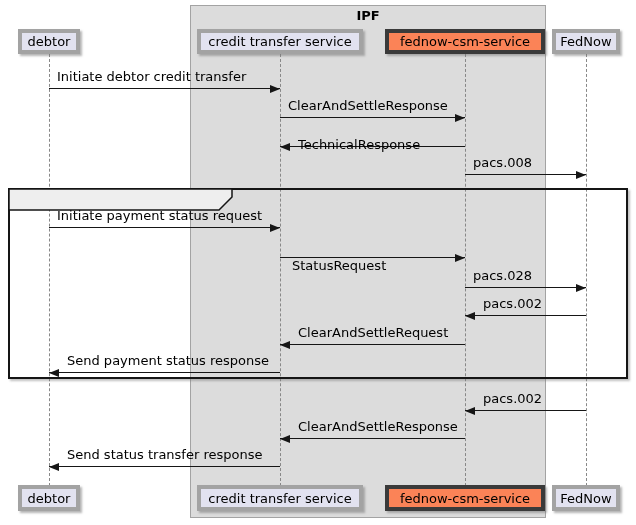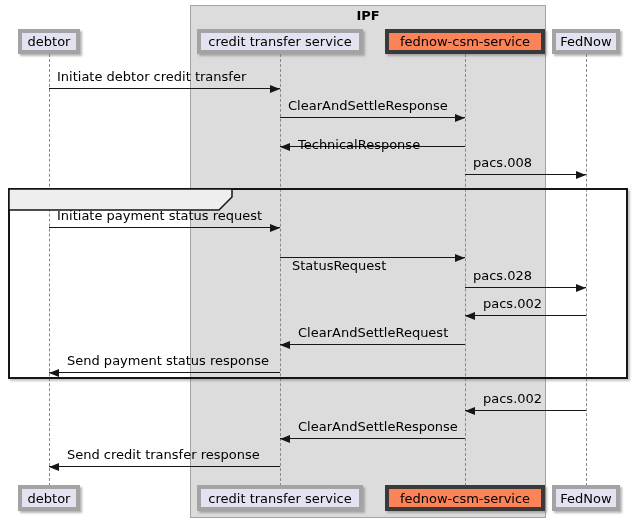--- a/index.html
+++ b/index.html
@@ -104,21 +104,21 @@
       <div class="arrow-l" style="left: 49px; top: 369px;"></div>
       <div class="msg-label" style="left: 67px; top: 352px;">Send payment status response</div>
       <div class="msg-line" style="left: 465px; top: 410px; width: 121px;"></div>
       <div class="arrow-l" style="left: 465px; top: 407px;"></div>
       <div class="msg-label" style="left: 483px; top: 390px;">pacs.002</div>
       <div class="msg-line" style="left: 280px; top: 438px; width: 185px;"></div>
       <div class="arrow-l" style="left: 280px; top: 435px;"></div>
       <div class="msg-label" style="left: 298px; top: 418px;">ClearAndSettleResponse</div>
       <div class="msg-line" style="left: 49px; top: 466px; width: 231px;"></div>
       <div class="arrow-l" style="left: 49px; top: 463px;"></div>
-      <div class="msg-label" style="left: 67px; top: 446px;">Send credit transfer response</div>
+      <div class="msg-label" style="left: 67px; top: 446px;">Send status transfer response</div>
     </div>
 
   <div class="groupbox">
     <div class="group-header">
       <svg width="226" height="23">
         <polygon points="1,1 224,1 224,9 211,22 1,22" fill="#eeeeee" stroke="#151515" stroke-width="1.5"></polygon>
       </svg>
     </div>
   </div>
 

